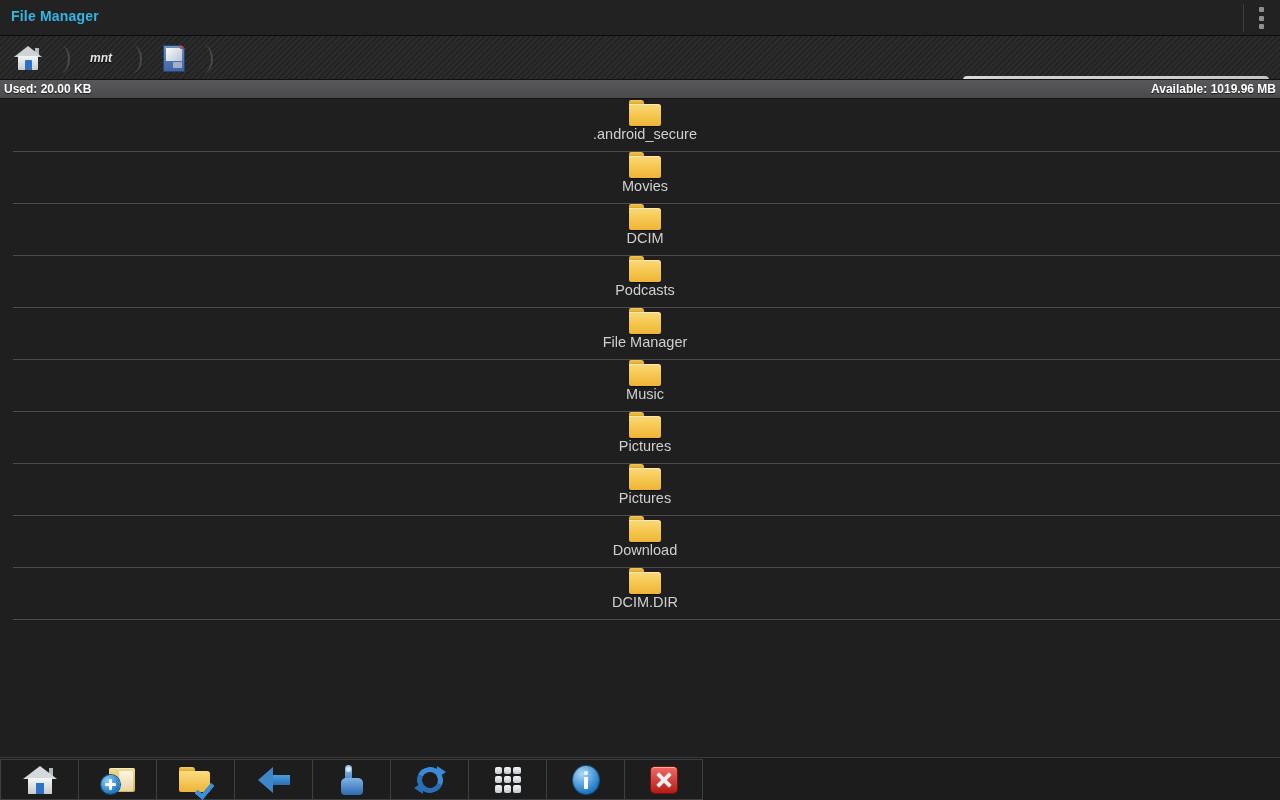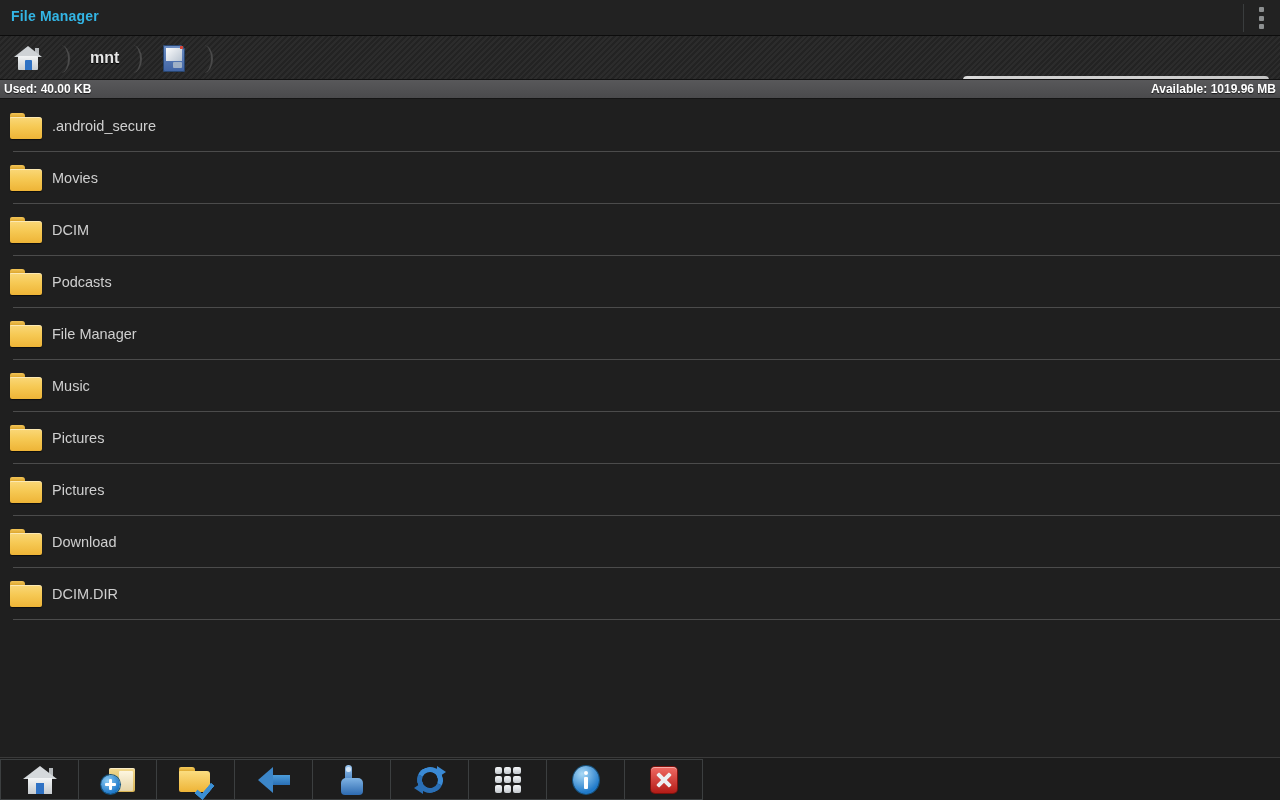--- a/index.html
+++ b/index.html
@@ -43,22 +43,23 @@
         #2c2c2c 0px, #2c2c2c 2px,
         #232323 2px, #232323 4px);
     border-bottom:1px solid #111;
     overflow:hidden;
   }
   .crumb{
     position:absolute; top:0; height:44px;
     display:flex; align-items:center; cursor:pointer;
   }
   .crumb-label{
-    font-size:16px; font-weight:bold; color:#e6e6e6;
+    font-size:12px; font-weight:bold; color:#e6e6e6;
     text-shadow:0 1px 1px #000;
+    font-style:italic;
   }
   .chev{
     position:absolute; top:9px; width:12px; height:28px;
     overflow:hidden; pointer-events:none;
   }
   .chev::before{
     content:""; position:absolute; left:-8px; top:0;
     width:14px; height:28px;
     border-right:2px solid #4a4a4a;
     border-radius:0 60% 60% 0 / 0 50% 50% 0;
@@ -132,21 +133,21 @@
   #avail-text{ right:4px; }
 
   
   #filelist{
     position:absolute; left:0; top:100px;
     width:1280px; height:657px;
     background:#1f1f1f; overflow:hidden;
   }
   .row{
     position:relative; height:52px;
-    display:flex; align-items:center; cursor:pointer;
+    display:flex; align-items:center; cursor:pointer;flex-direction:column;
   }
   .row::after{
     content:""; position:absolute; left:13px; right:0; bottom:0;
     height:1px; background:#6f6f6f; opacity:.55;
   }
   .folder-ic{
     position:relative; margin-left:10px; width:32px; height:26px; flex:none;
   }
   .folder-ic .tab{
     position:absolute; left:0; top:0; width:15px; height:5px;
@@ -358,21 +359,21 @@
     </div>
   </div>
   <div class="chev" style="left:205px;"></div>
 
   <div id="search-box">
     
   </div>
 </div>
 
 <div id="usagebar">
-  <span id="used-text">Used: 40.00 KB</span>
+  <span id="used-text">Used: 20.00 KB</span>
   <span id="avail-text">Available: 1019.96 MB</span>
 </div>
 
 <div id="filelist">
     <div class="row">
       <div class="folder-ic">
         <div class="tab"></div>
         <div class="front"></div>
       </div>
       <span class="row-label">.android_secure</span>

